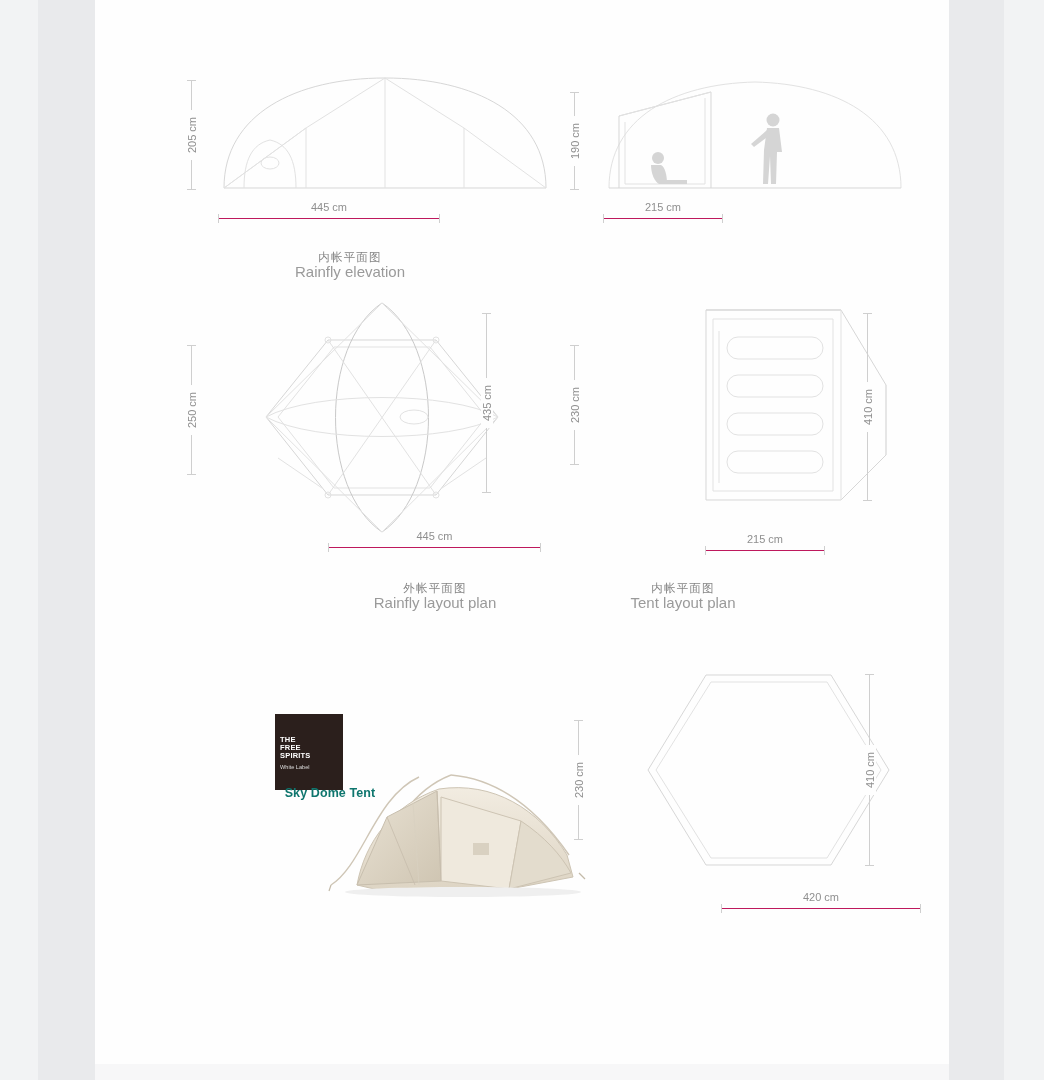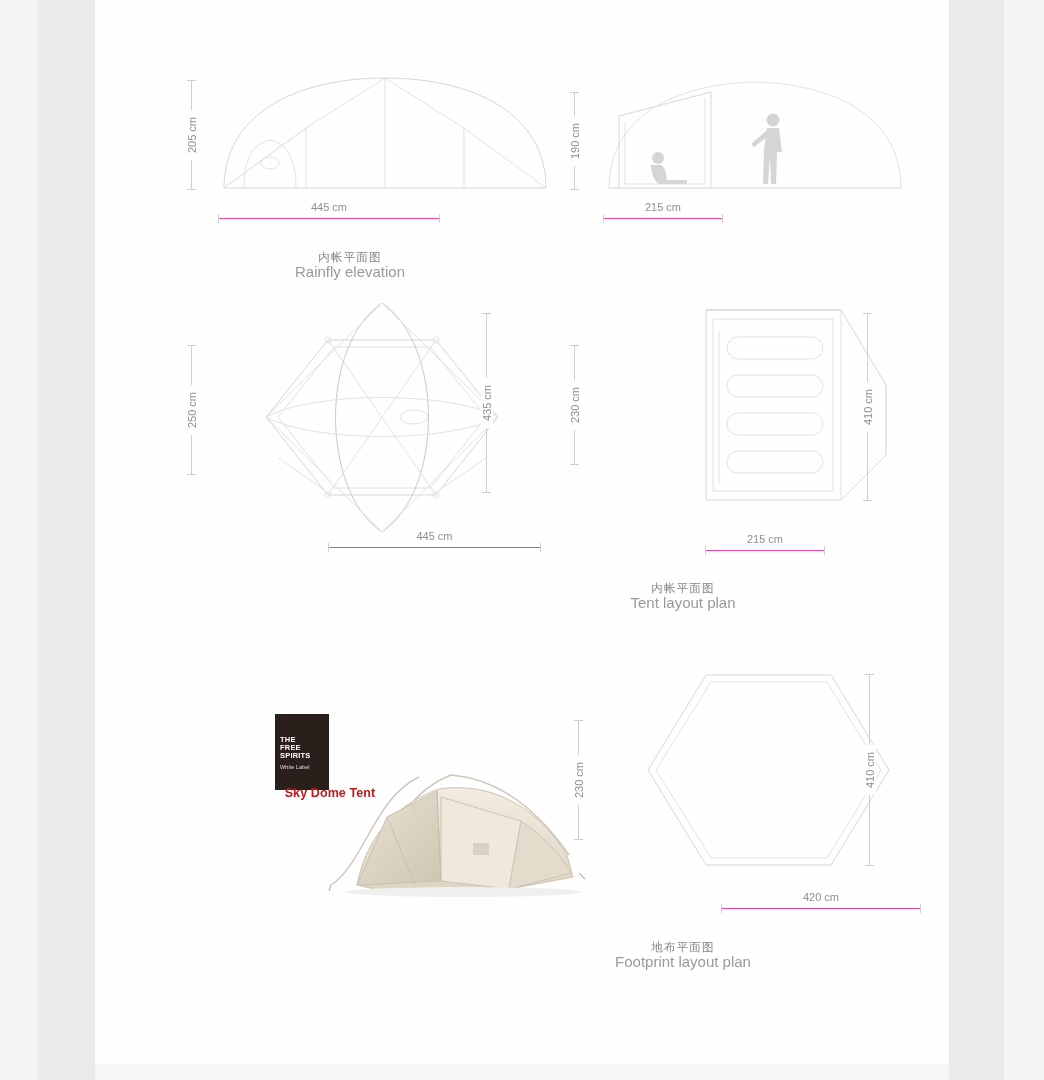--- a/index.html
+++ b/index.html
@@ -59,21 +59,21 @@
   }
   .caption .en {
     color: #9a9a9a;
     font-size: 15px;
   }
 
   
   .dim-h {
     position: absolute;
     height: 1px;
-    background: #ec4899;
+    background: #be185d;
   }
   .dim-h::before, .dim-h::after {
     content: "";
     position: absolute;
     top: -4px;
     width: 1px;
     height: 9px;
     background: #cfcfcf;
   }
   .dim-h::before { left: 0; }
@@ -121,21 +121,21 @@
   .ln   { fill: none; stroke: #d7d7d7; stroke-width: 1; }
   .ln-d { fill: none; stroke: #c9c9c9; stroke-width: 1; }
   .ln-l { fill: none; stroke: #e2e2e2; stroke-width: 1; }
   .fig  { fill: #d5d5d5; stroke: none; }
 
   
   #brand-block {
     position: absolute;
     left: 180px;
     top: 714px;
-    width: 54px;
+    width: 68px;
     height: 76px;
     background: #2b1f1c;
     color: #fff;
     box-sizing: border-box;
     padding: 22px 5px 0 5px;
   }
   #brand-block .b1 {
     font-size: 7.5px;
     font-weight: bold;
     line-height: 8.2px;
@@ -148,21 +148,21 @@
     color: #ddd;
   }
   #brand-name {
     position: absolute;
     left: 160px;
     top: 786px;
     width: 150px;
     text-align: center;
     font-size: 12.5px;
     font-weight: bold;
-    color: #b91c1c;
+    color: #0f766e;
     letter-spacing: 0.1px;
   }
 
   
   #product-photo {
     position: absolute;
     left: 228px;
     top: 745px;
     width: 290px;
     height: 150px;
@@ -273,20 +273,24 @@
       </svg>
 
       <div class="dim-v" style="left:296px; top:18px; height:180px;">
         <span class="lbl">435 cm</span>
       </div>
 
       <div class="dim-h" style="left:138px; top:252px; width:213px;">
         <span class="lbl">445 cm</span>
       </div>
 
+      <div class="caption" style="left:115px; top:286px;">
+        <div class="cn">外帐平面图</div>
+        <div class="en">Rainfly layout plan</div>
+      </div>
     </div>
 
     <div class="cell" style="left:478px; top:295px; width:380px; height:320px;">
 
       <div class="dim-v" style="left:1px; top:50px; height:120px;">
         <span class="lbl">230 cm</span>
       </div>
 
       <svg width="330" height="240" style="position:absolute; left:28px; top:0;">
         <path class="ln" d="M105,15 L240,15 L285,90 L285,160 L240,205 L105,205 L105,15 Z"></path>
@@ -370,20 +374,16 @@
       </svg>
 
       <div class="dim-v" style="left:296px; top:14px; height:192px;">
         <span class="lbl">410 cm</span>
       </div>
 
       <div class="dim-h" style="left:148px; top:248px; width:200px;">
         <span class="lbl">420 cm</span>
       </div>
 
-      <div class="caption" style="left:-20px; top:280px;">
-        <div class="cn">地布平面图</div>
-        <div class="en">Footprint layout plan</div>
-      </div>
     </div>
 
   </div>
 </div>
 
 </body></html>

